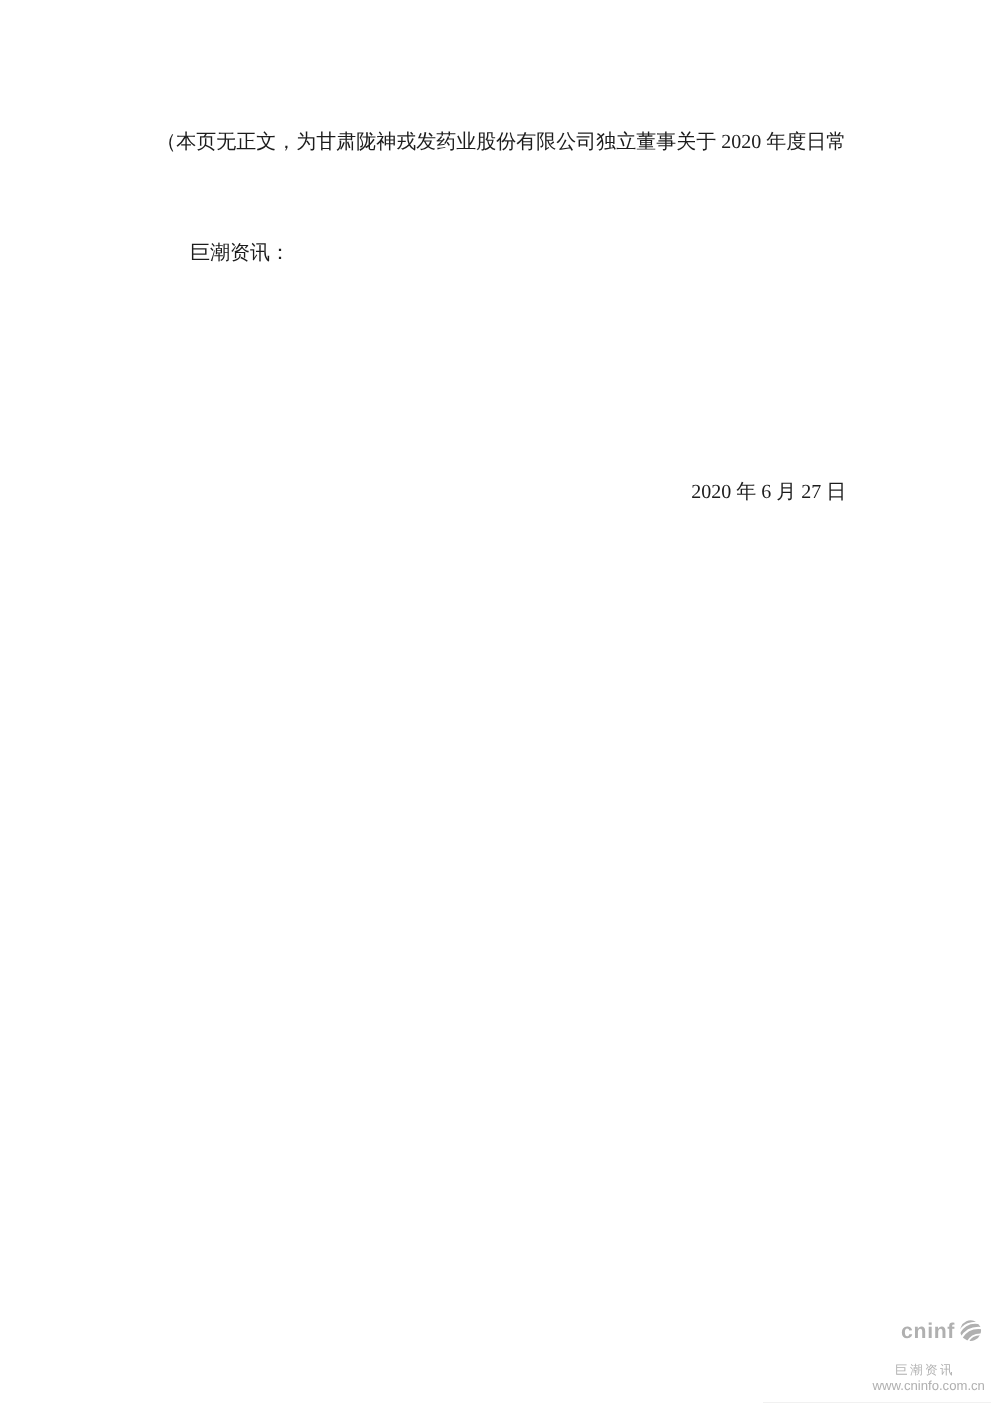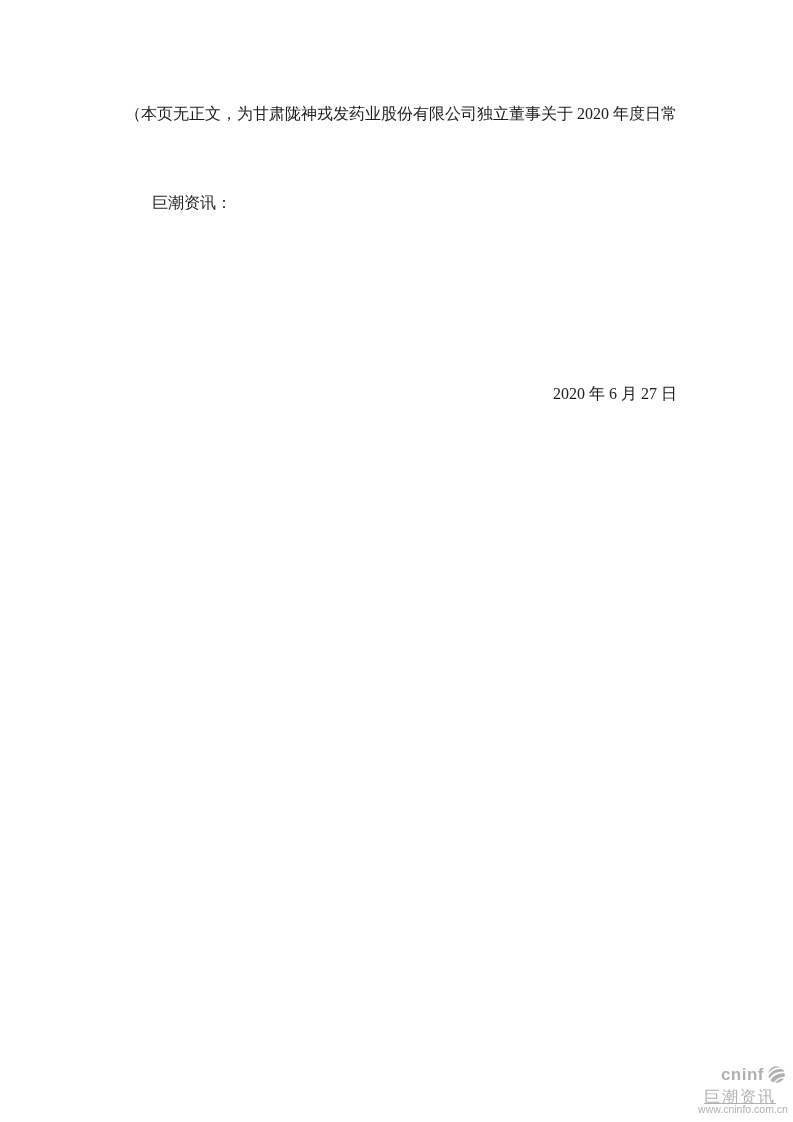--- a/index.html
+++ b/index.html
@@ -97,26 +97,25 @@
     font-weight: bold;
     font-size: 17px;
     letter-spacing: 0.5px;
     line-height: 20px;
   }
   .wm-icon {
     margin-left: 2px;
     display: block;
   }
   .wm-cn {
-    font-size: 16px;
+    font-size: 10px;
     letter-spacing: 2px;
     line-height: 12px;
-    margin-top: 6px;
+    margin-top: 16px;
     padding-right: 6px;
-    text-decoration: underline;
   }
   .wm-url {
     font-size: 10.5px;
     line-height: 13px;
     letter-spacing: 0;
     white-space: nowrap;
   }
 </style>
 </head>
 <body>

